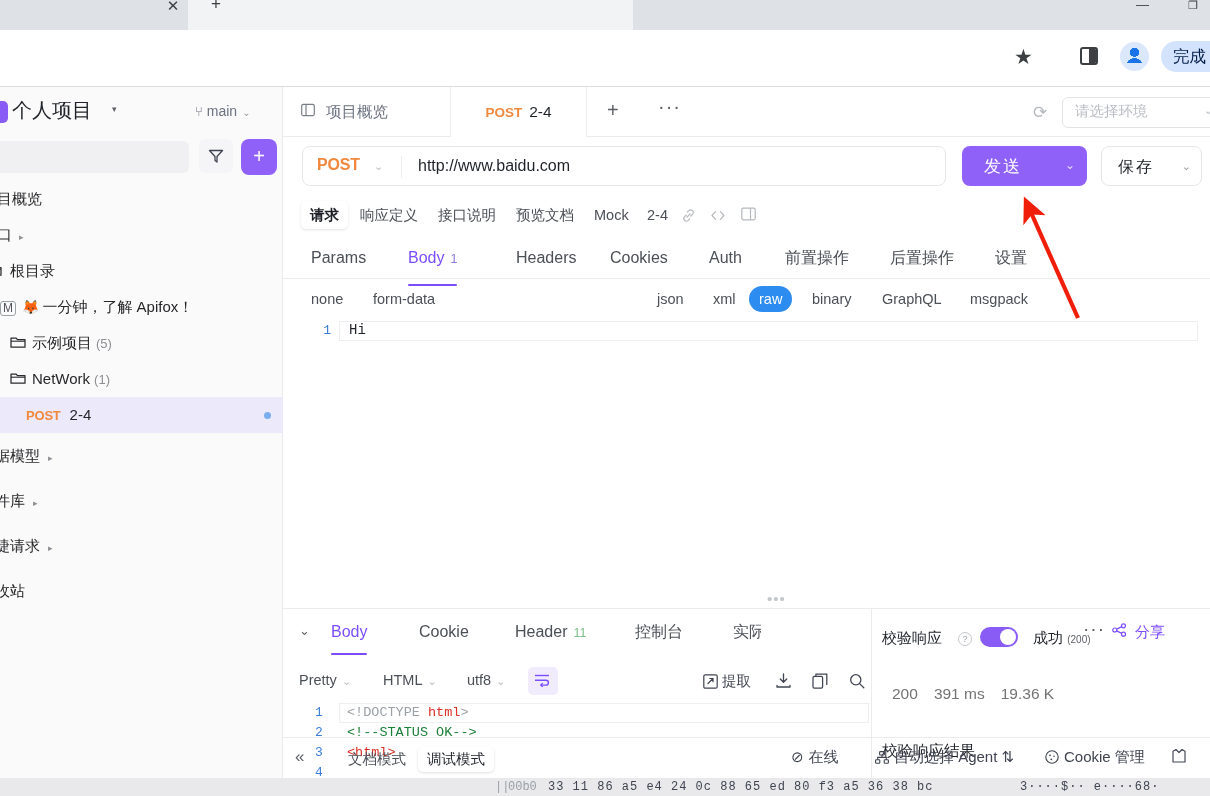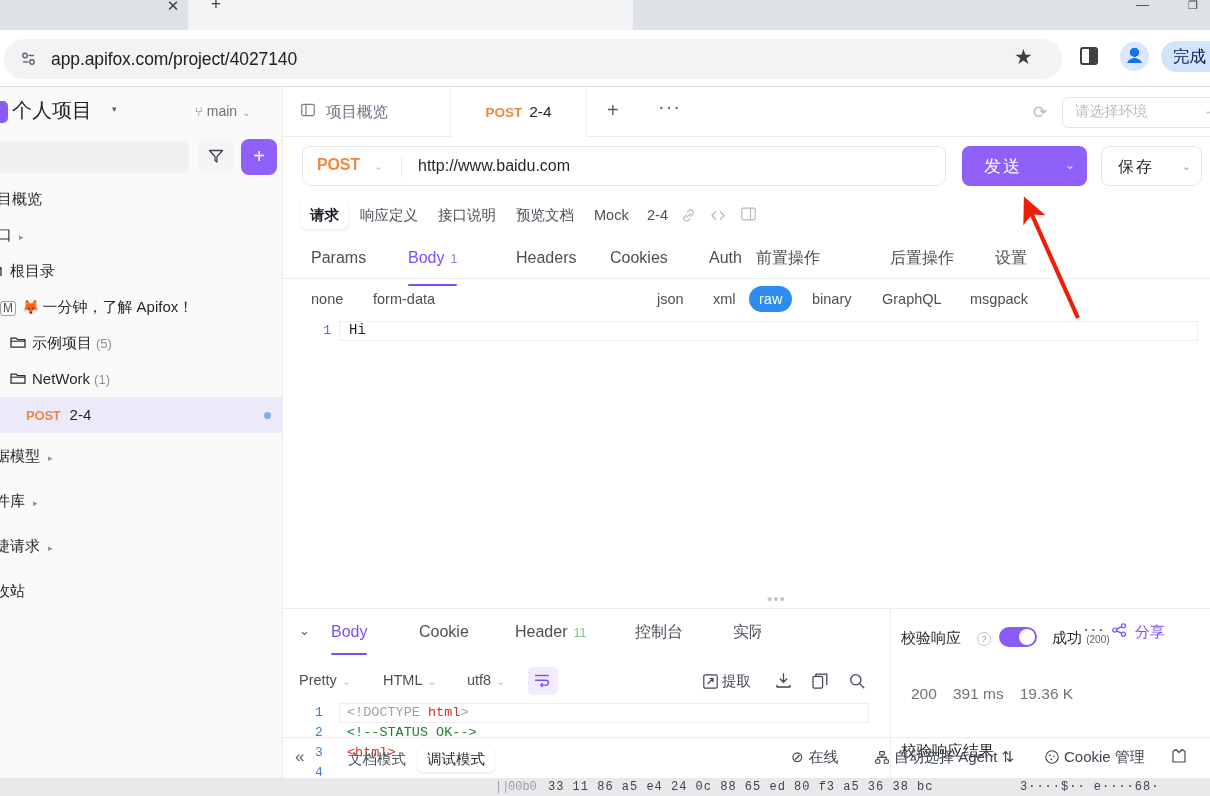--- a/index.html
+++ b/index.html
@@ -265,21 +265,21 @@
   .rb-wrap .g { position:absolute; left:7px; top:7px; font-size:13px; color:#7c4dff; }
   .rb-extract { position:absolute; left:420px; top:5px; font-size:14.5px; color:#3f4450; white-space:nowrap; }
   .rb-ic { position:absolute; top:6px; font-size:15px; color:#3f4450; }
 
   .respcode { position:absolute; left:12px; top:96px; width:580px; height:92px; }
   .rc-lineno { position:absolute; right:0; font-size:13px; color:#3b7dd8; font-family:"Liberation Mono", monospace; }
   .rc-line { position:absolute; left:52px; font-size:13.5px; font-family:"Liberation Mono", monospace; white-space:pre; color:#9aa0a6; }
   .rc-activebox { position:absolute; left:44px; top:-2px; width:530px; height:20px; border:1px solid #eeeef1; }
   .rc-scroll { position:absolute; left:574px; top:0px; width:5px; height:92px; }
 
-  .resp-right { position:absolute; left:607px; top:0px; width:320px; height:188px; border-left:1px solid #ececec; }
+  .resp-right { position:absolute; left:588px; top:0px; width:320px; height:188px; border-left:1px solid #ececec; }
   .vr-label { position:absolute; left:10px; top:20px; font-size:15px; color:#1f2329; white-space:nowrap; }
   .vr-help { position:absolute; left:86px; top:23px; width:14px; height:14px; border:1px solid #c3c6cb; border-radius:50%; font-size:9px; color:#9aa0a6; text-align:center; line-height:12px; }
   .vr-toggle { position:absolute; left:108px; top:18px; width:38px; height:20px; background:#8a5cf6; border-radius:10px; }
   .vr-toggle::after { content:""; position:absolute; right:2px; top:2px; width:16px; height:16px; border-radius:50%; background:#fff; }
   .vr-status { position:absolute; left:161px; top:20px; font-size:15px; color:#1f2329; white-space:nowrap; }
   .vr-status .code { color:#5c5f66; font-size:10px; }
   .stats { position:absolute; left:20px; top:76px; font-size:15.5px; color:#737373; white-space:nowrap; }
   .stats .s2 { margin-left:16px; }
   .stats .s3 { margin-left:16px; }
   .vr-result-title { position:absolute; left:10px; top:132px; font-size:15.5px; color:#1f2329; white-space:nowrap; }
@@ -322,31 +322,20 @@
   <div class="browser-tabstrip">
     <div class="tab-close">✕</div>
     <div class="tab-newtab">
       <div class="plus">+</div>
     </div>
     <div class="win-min">—</div>
     <div class="win-max">❐</div>
   </div>
 
   <div class="browser-toolbar">
-    <div class="omnibox">
-      <div class="omnibox-icon">
-        <svg width="22" height="22" viewBox="0 0 22 22">
-          <circle cx="7" cy="7.5" r="2.2" fill="none" stroke="#5f6368" stroke-width="1.4"></circle>
-          <line x1="10.5" y1="7.5" x2="16" y2="7.5" stroke="#5f6368" stroke-width="1.4"></line>
-          <circle cx="14" cy="14" r="2.2" fill="none" stroke="#5f6368" stroke-width="1.4"></circle>
-          <line x1="5" y1="14" x2="10.5" y2="14" stroke="#5f6368" stroke-width="1.4"></line>
-        </svg>
-      </div>
-      <div class="omnibox-url">app.apifox.com/project/4027140</div>
-    </div>
     <div class="tb-star">★</div>
     <div class="tb-panel"></div>
     <div class="tb-avatar"></div>
     <div class="tb-done">完成</div>
   </div>
   <div class="chrome-divider"></div>
 
   <div class="apifox">
 
     <div class="sidebar">
@@ -487,21 +476,21 @@
             </svg>
         </div>
       </div>
 
       <div class="reqtabs">
         <div class="reqtab" style="left:28px;"><span>Params</span></div>
         <div class="reqtab active" style="left:125px;"><span>Body</span><span class="badge">1</span><span class="underline"></span></div>
         <div class="reqtab" style="left:233px;"><span>Headers</span></div>
         <div class="reqtab" style="left:327px;"><span>Cookies</span></div>
         <div class="reqtab" style="left:426px;"><span>Auth</span></div>
-        <div class="reqtab" style="left:473px;"><span>前置操作</span></div>
+        <div class="reqtab" style="left:502px;"><span>前置操作</span></div>
         <div class="reqtab" style="left:607px;"><span>后置操作</span></div>
         <div class="reqtab" style="left:712px;"><span>设置</span></div>
       </div>
 
       <div class="bodytypes">
         <div class="btype" style="left:18px;">none</div>
         <div class="btype" style="left:80px;">form-data</div>
         <div class="btype" style="left:364px;">json</div>
         <div class="btype" style="left:420px;">xml</div>
         <div class="btype active" style="left:466px;">raw</div>

